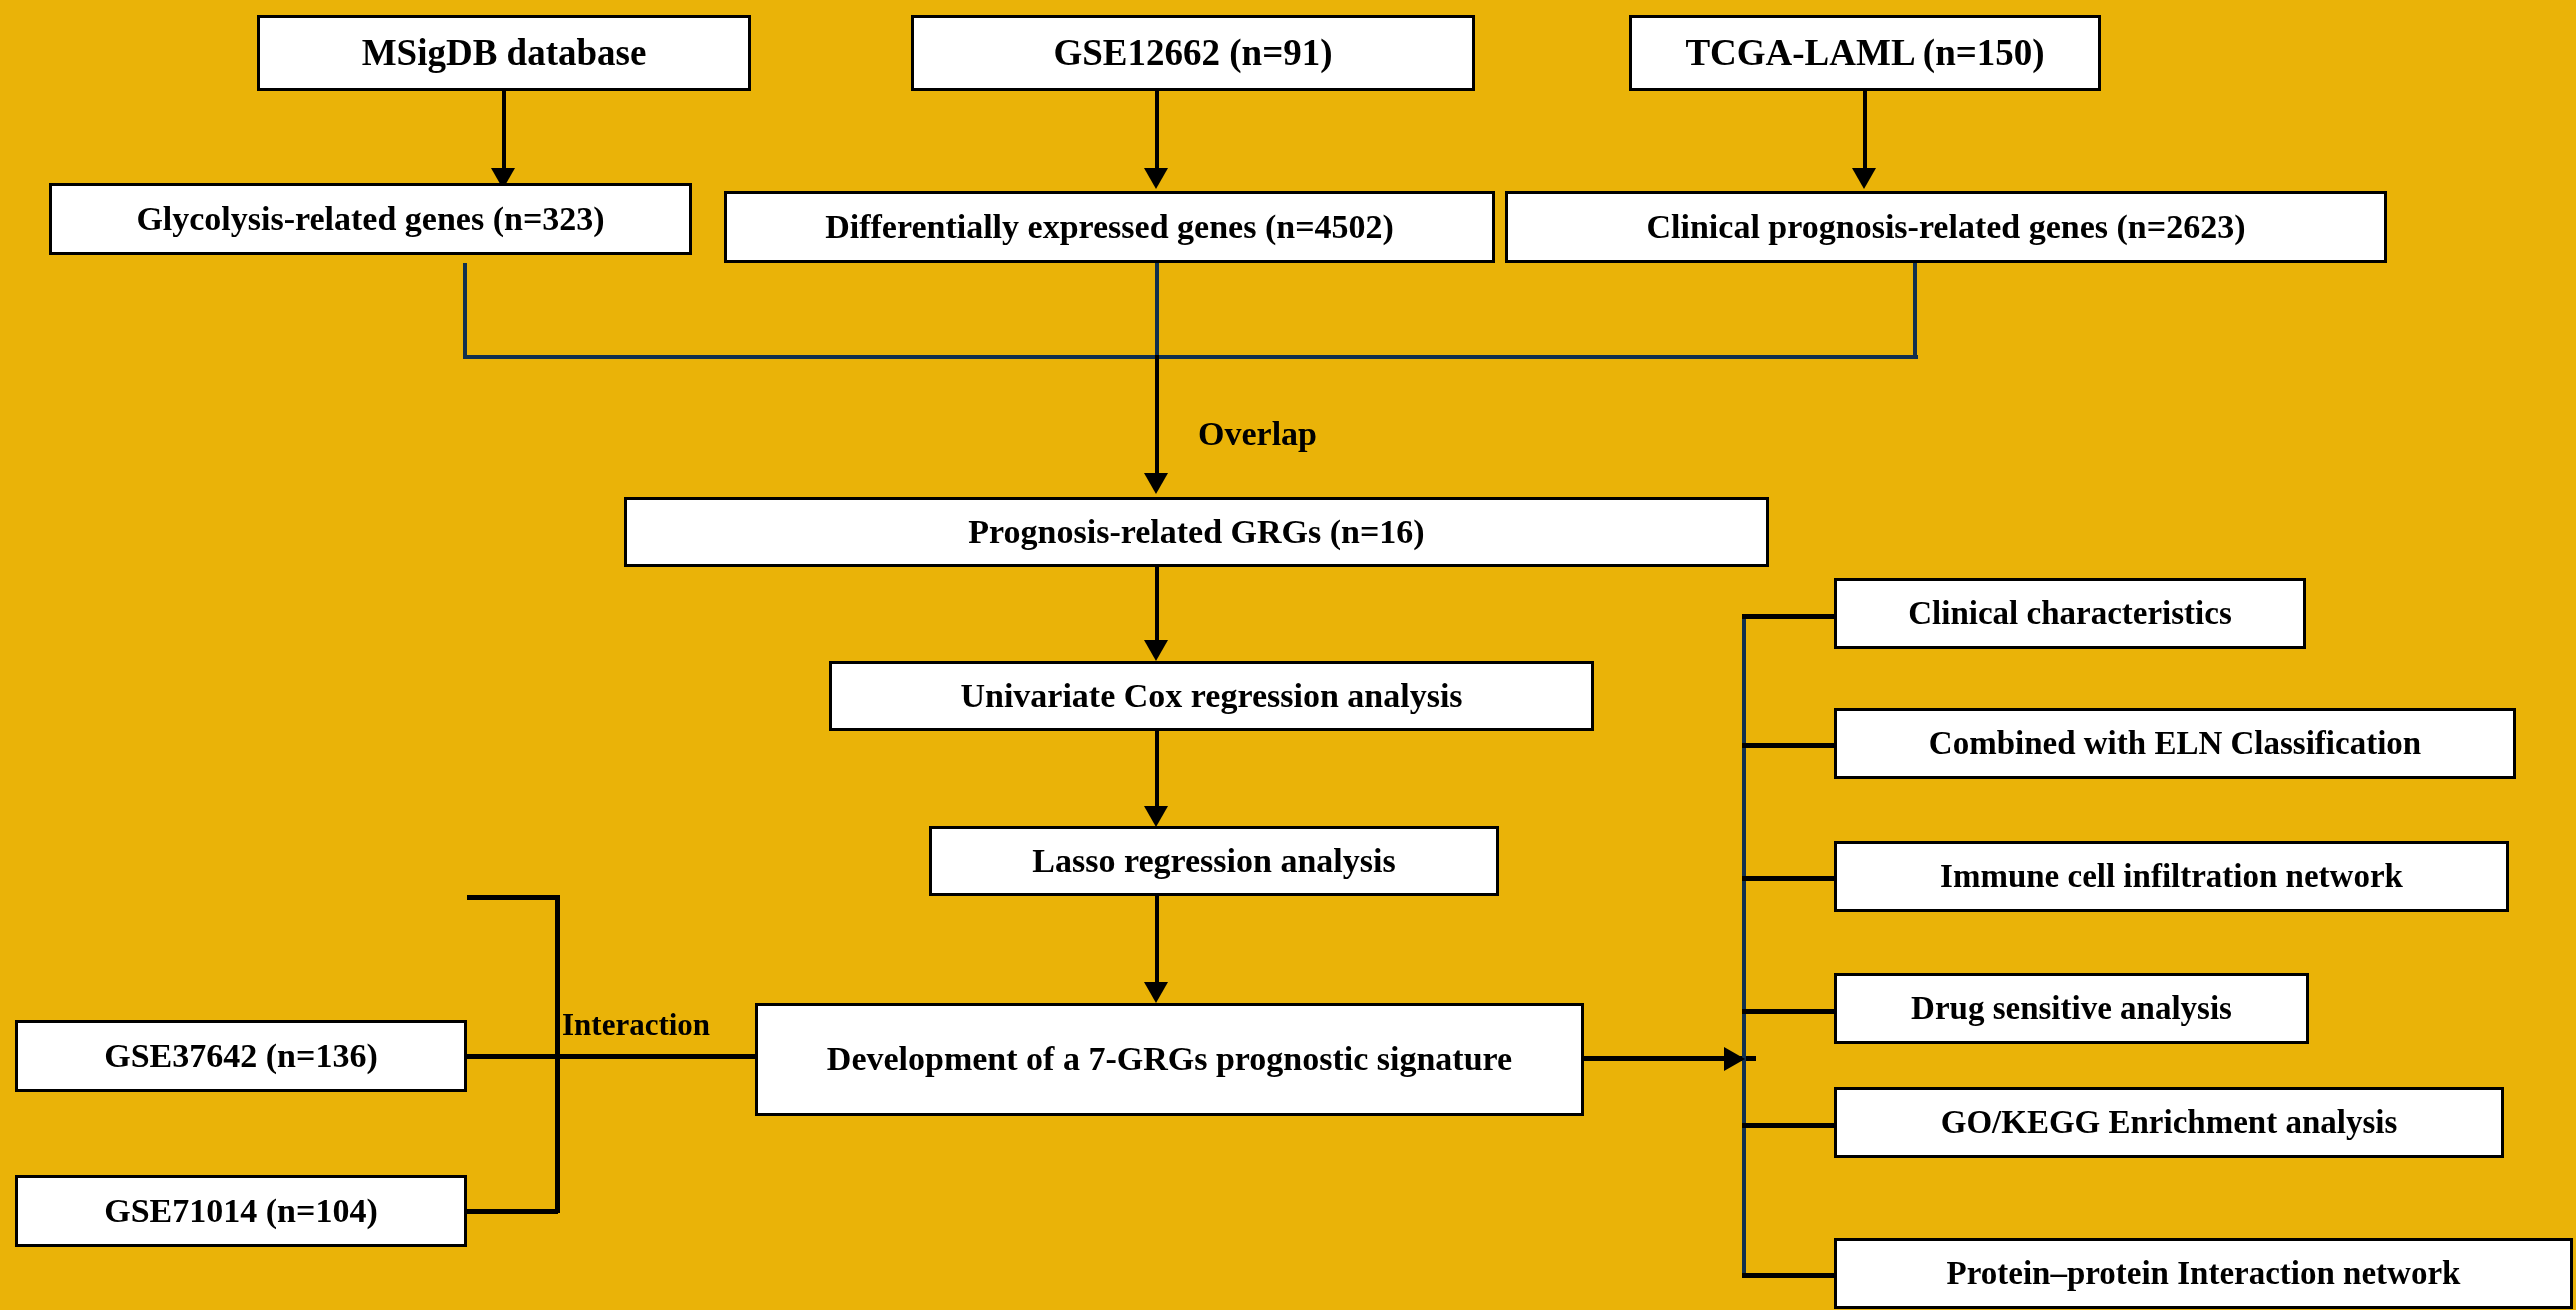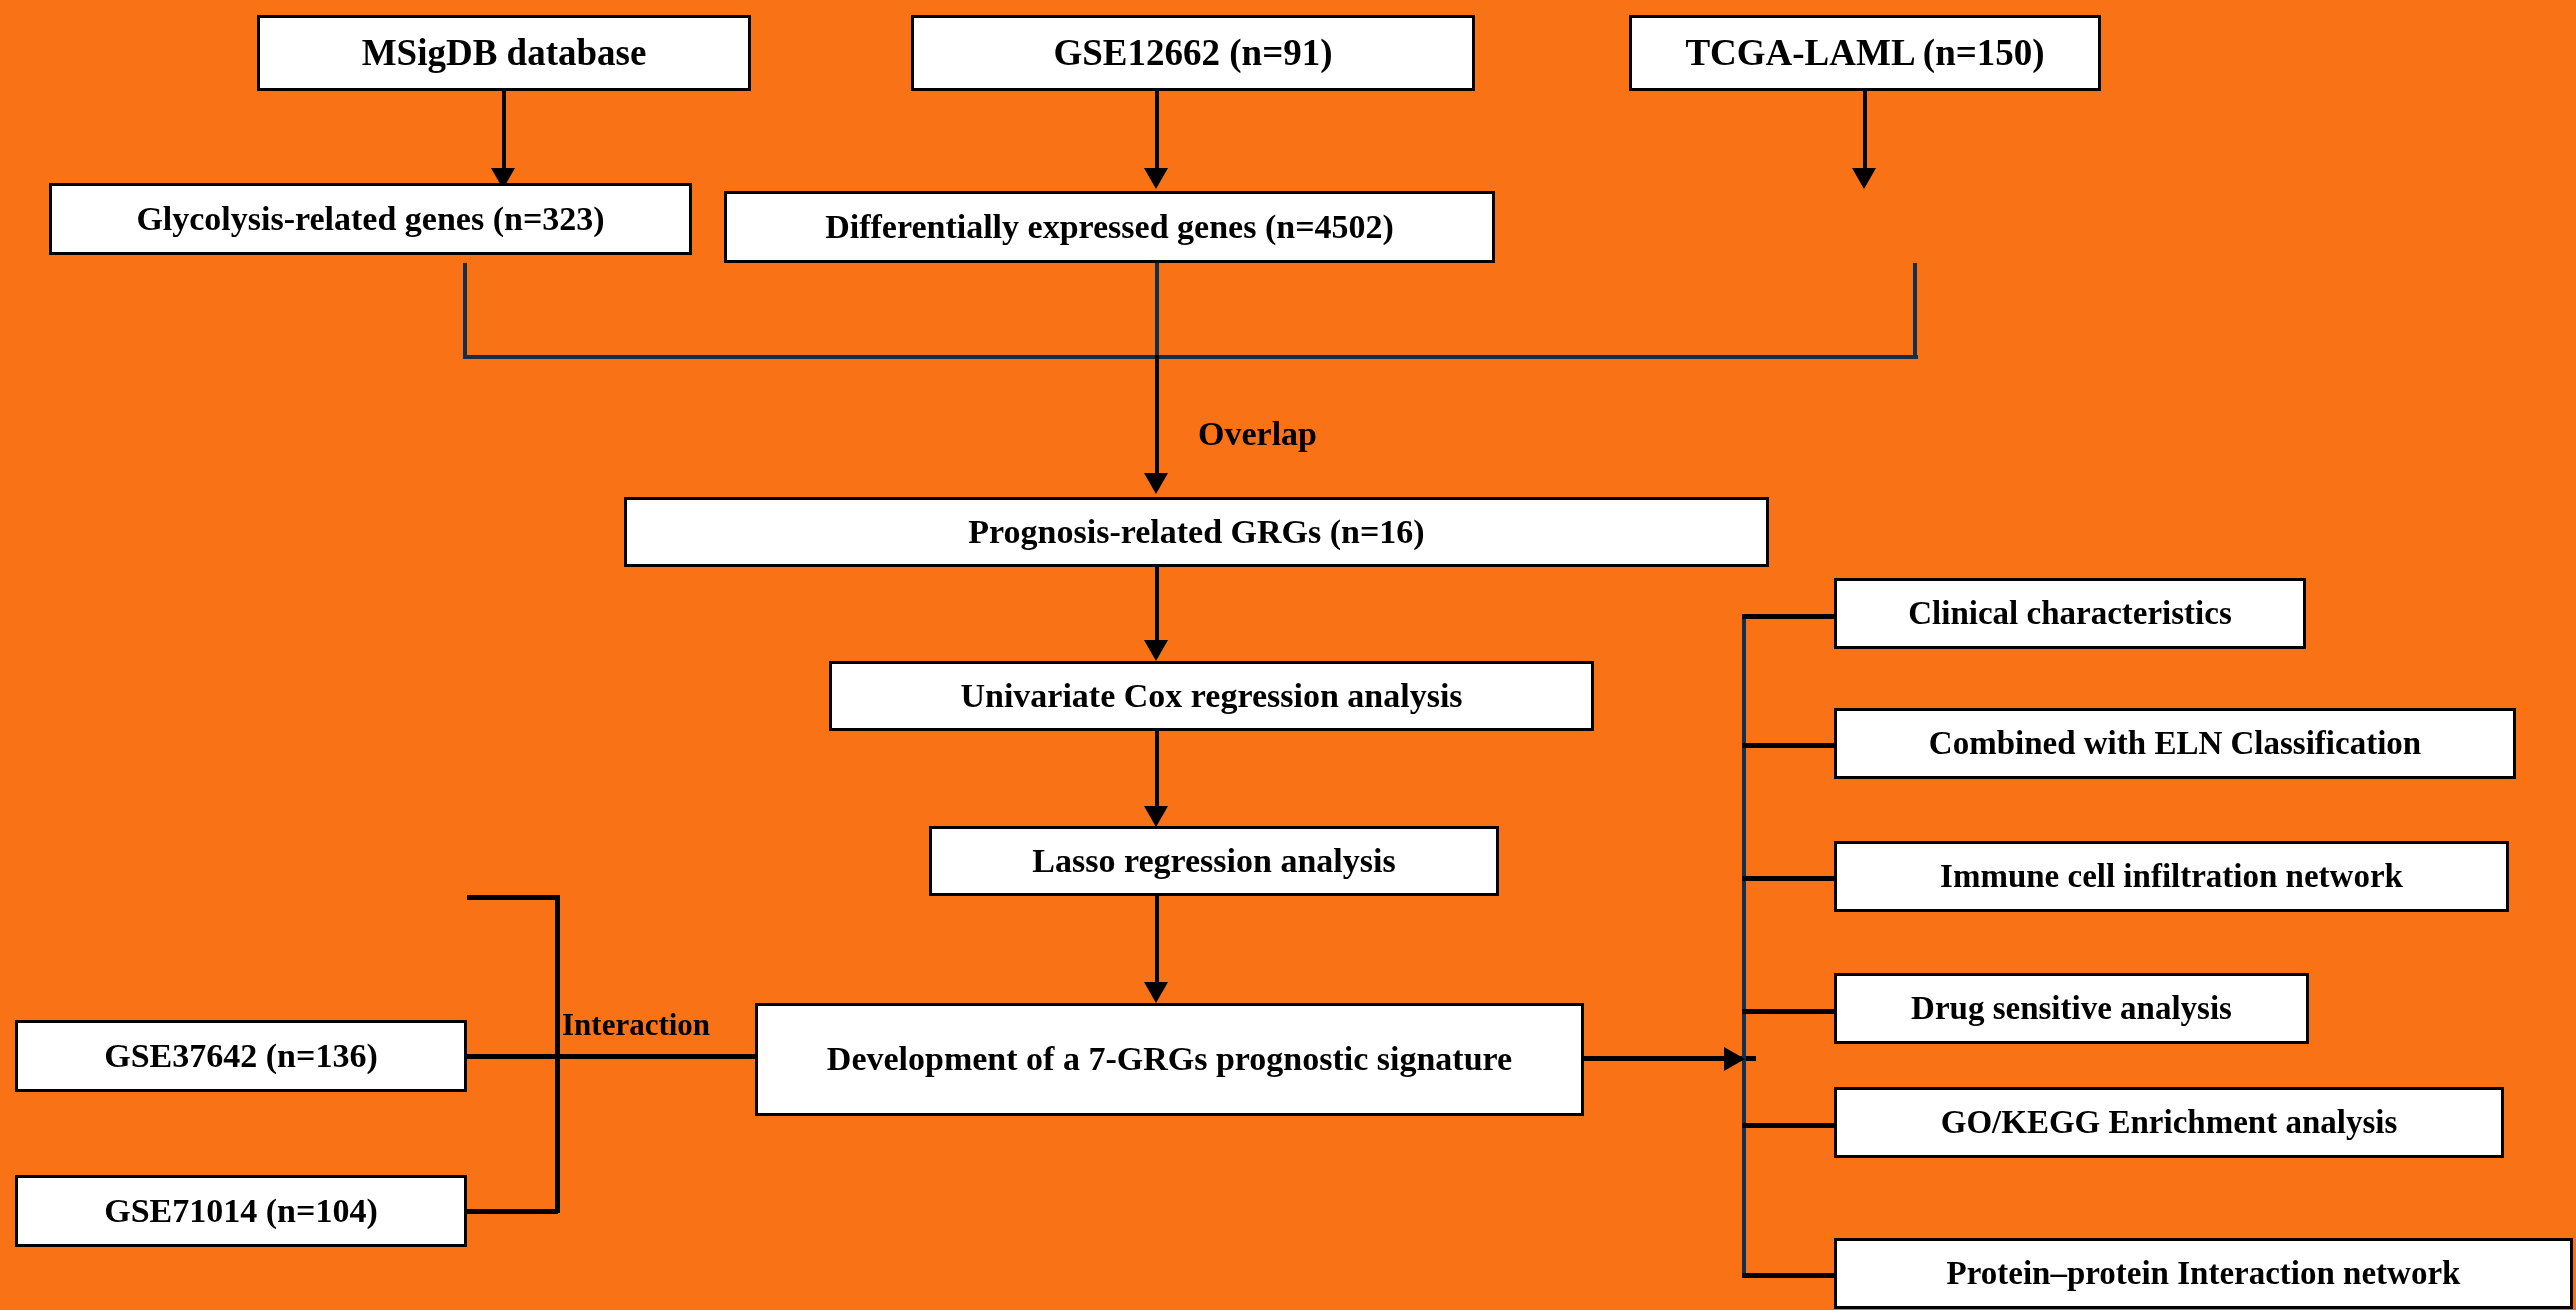--- a/index.html
+++ b/index.html
@@ -5,21 +5,21 @@
 <style>
   html, body {
     margin: 0;
     padding: 0;
     background: #ffffff;
   }
   #canvas {
     position: relative;
     width: 2576px;
     height: 1311px;
-    background: #f97316;
+    background: #eab308;
     font-family: "Liberation Serif", "DejaVu Serif", serif;
     overflow: hidden;
   }
   
   .node {
     position: absolute;
     box-sizing: border-box;
     border: 3px solid #000000;
     background: #ffffff;
     display: flex;
@@ -104,20 +104,23 @@
   <div class="arrow-down" style="left:1852px; top:168px;"></div>
 
   <div class="node f-md" style="left:49px; top:183px; width:643px; height:72px;">
     <span>Glycolysis-related genes (n=323)</span>
   </div>
 
   <div class="node f-md" style="left:724px; top:191px; width:771px; height:72px;">
     <span>Differentially expressed genes (n=4502)</span>
   </div>
 
+  <div class="node f-md" style="left:1505px; top:191px; width:882px; height:72px;">
+    <span>Clinical prognosis-related genes (n=2623)</span>
+  </div>
 
   <div class="vline thin-v navy" style="left:463px; top:263px; height:96px;"></div>
   <div class="vline thin-v navy" style="left:1155px; top:263px; height:96px;"></div>
   <div class="vline thin-v navy" style="left:1913px; top:263px; height:96px;"></div>
   <div class="hline thin-h navy" style="left:463px; top:355px; width:1455px;"></div>
 
   <div class="vline thin-v" style="left:1155px; top:355px; height:119px;"></div>
   <div class="arrow-down" style="left:1144px; top:473px;"></div>
   <div class="flabel overlap" style="left:1198px; top:415px;">Overlap</div>
 

